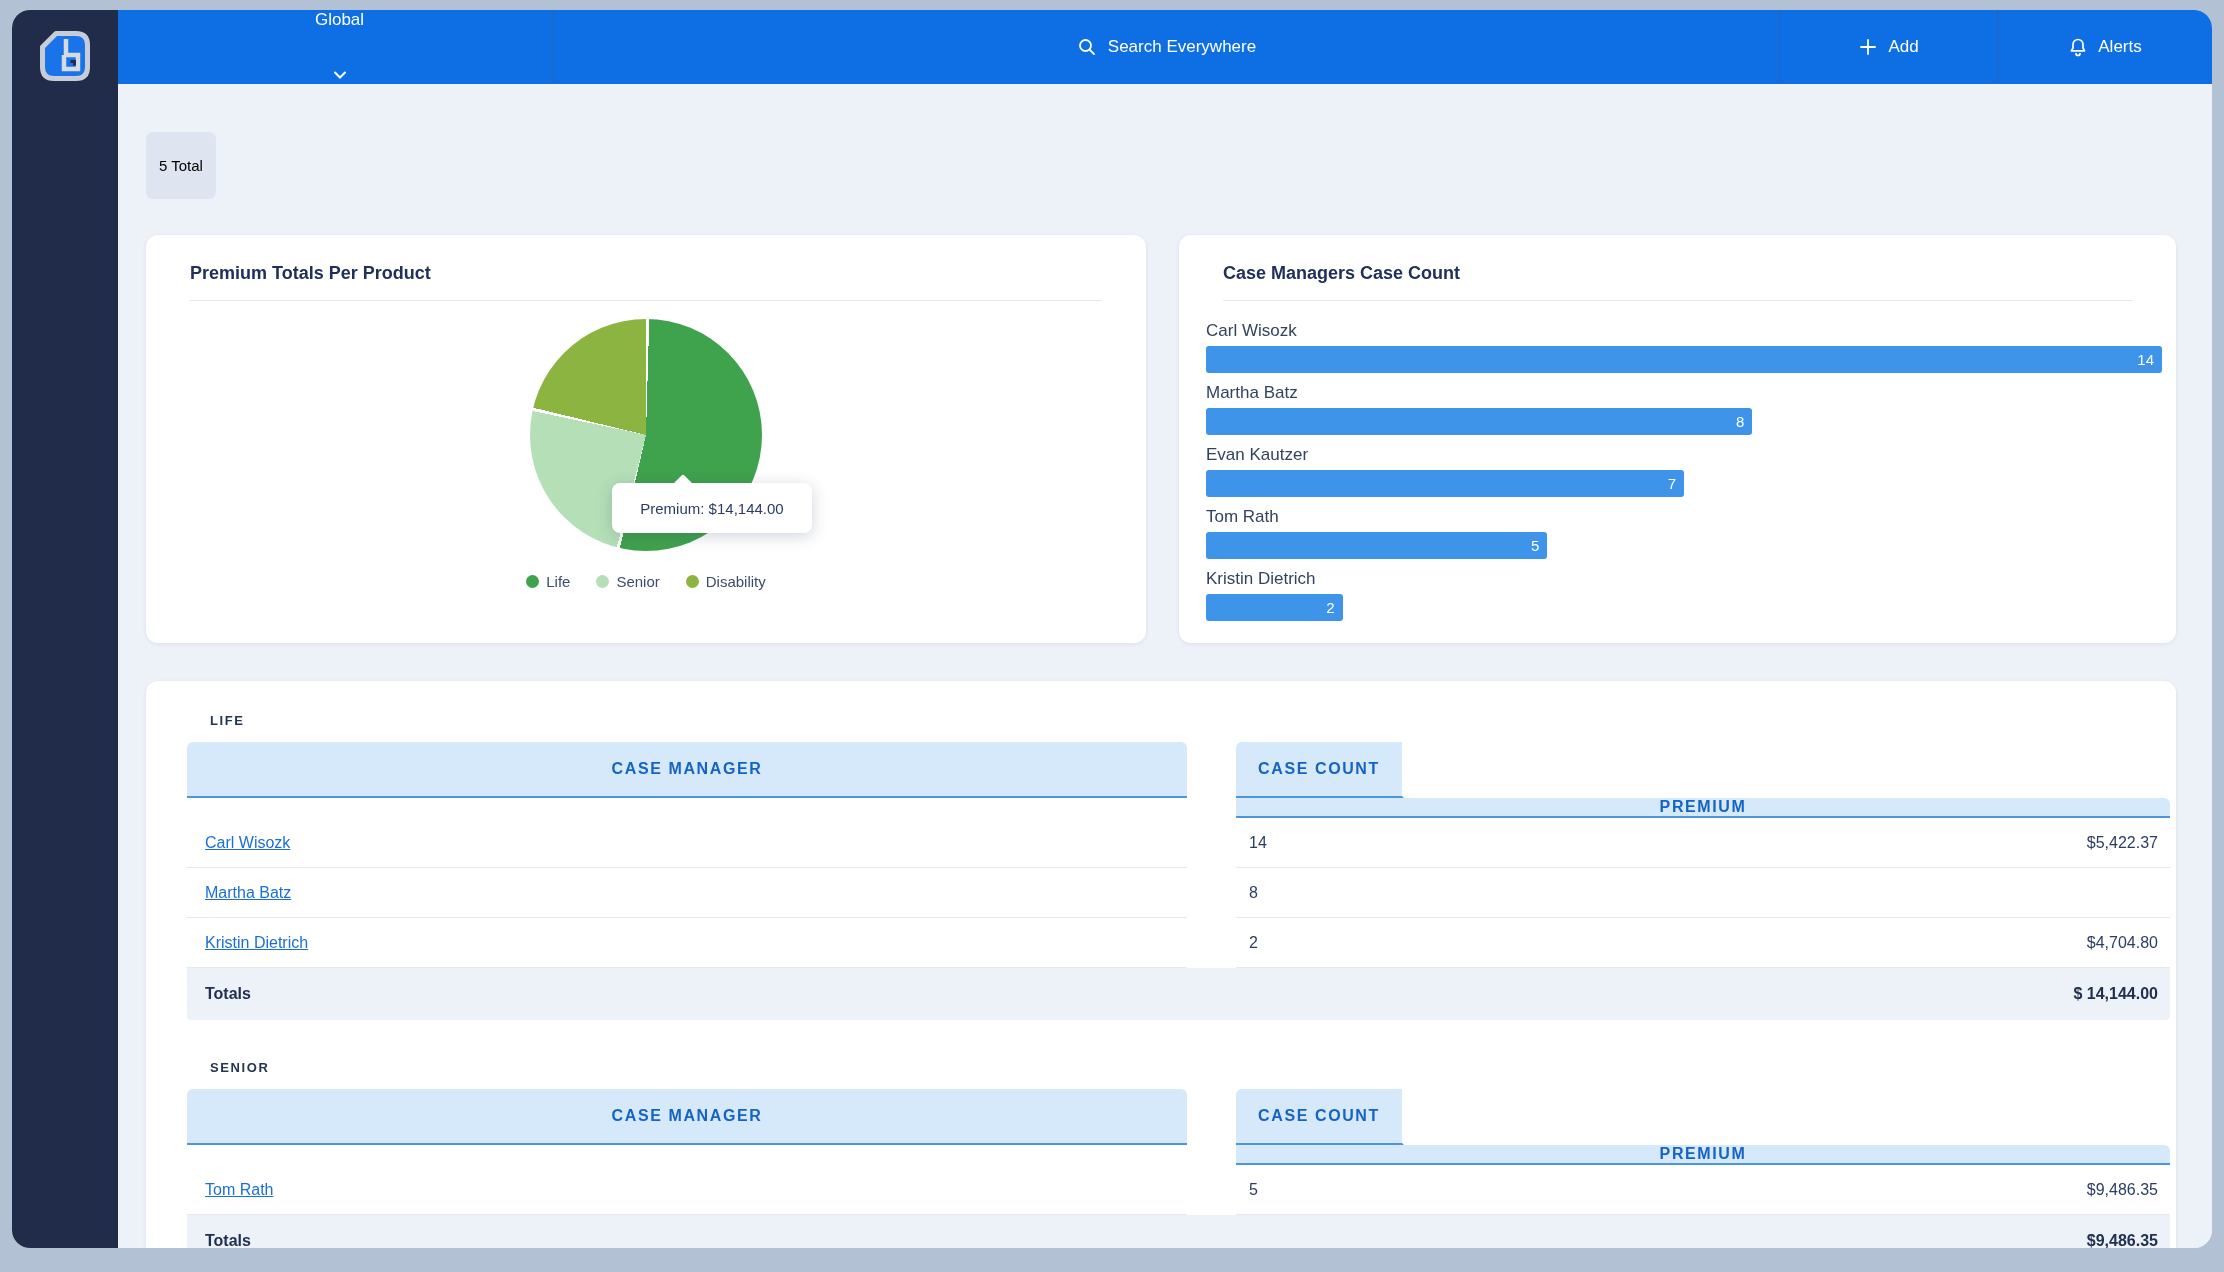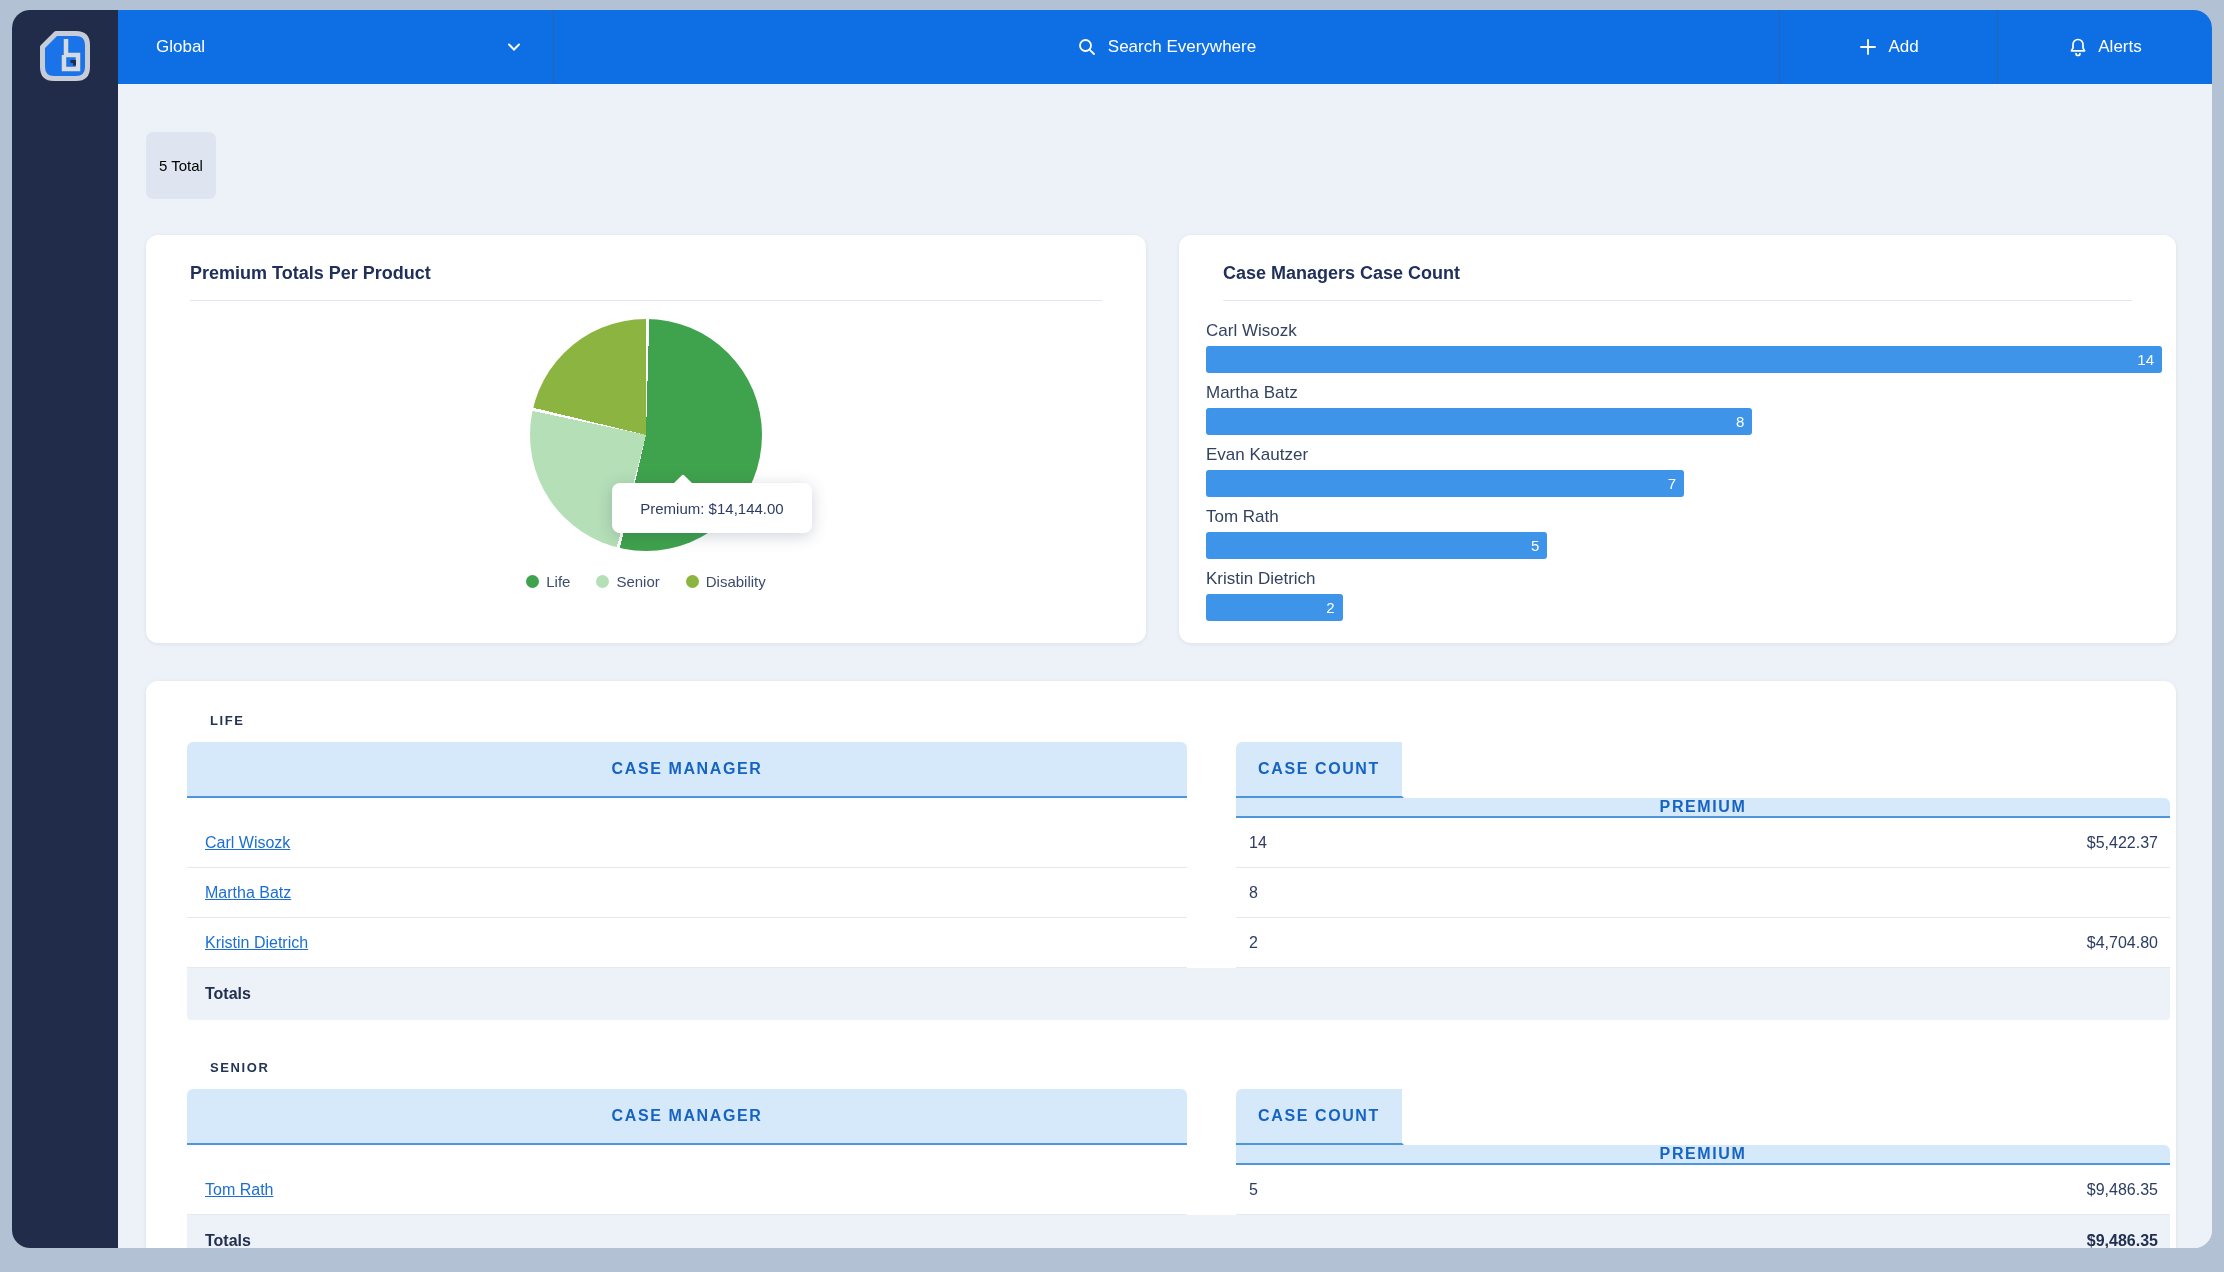--- a/index.html
+++ b/index.html
@@ -19,21 +19,21 @@
   .logo-wrap { width:52px; height:52px; margin:20px auto 0; cursor:pointer; }
   
   .topbar {
     position:absolute; left:106px; top:0; right:0; height:74px;
     background:#0d6fe3; color:#fff; display:flex; align-items:stretch;
     font-size:17px;
   }
   .tb-section { display:flex; align-items:center; }
   .tb-global {
     width:436px; justify-content:space-between; padding:0 30px 0 38px;
-    border-right:1px solid #2a62b4; cursor:pointer;
+    border-right:1px solid #2a62b4; cursor:pointer;flex-direction:column;
   }
   .tb-search { flex:1; justify-content:center; gap:11px; cursor:text; }
   .tb-add { width:218px; border-left:1px solid #2a62b4; justify-content:center; gap:10px; cursor:pointer; }
   .tb-alerts { width:215px; border-left:1px solid #2a62b4; justify-content:center; gap:10px; cursor:pointer; }
   .tb-icon { display:inline-flex; }
   
   .content { position:absolute; left:106px; top:74px; right:0; bottom:0; overflow:hidden; background:#edf1f8; }
   .badge {
     display:inline-block; margin:48px 0 0 28px; background:#dee5f0; color:#000000;
     font-size:15px; padding:25px 13px; border-radius:7px;
@@ -266,20 +266,21 @@
           <div class="td-left">
               <a class="row-link">Kristin Dietrich</a>
             </div>
           <div class="td-right">
             <span class="td-count">2</span>
             <span class="td-premium">$4,704.80</span>
           </div>
         </div>
         <div class="totals">
           <span class="totals-label">Totals</span>
+          <span class="totals-premium">$ 14,144.00</span>
         </div>
       </div>
 
       <div class="section-label mt">SENIOR</div>
       <div class="tbl">
         <div class="tbl-head">
           <div class="th th-left">CASE MANAGER</div>
           <div class="th-right">
             <div class="th th-count">CASE COUNT</div>
             <div class="th th-premium">PREMIUM</div>

